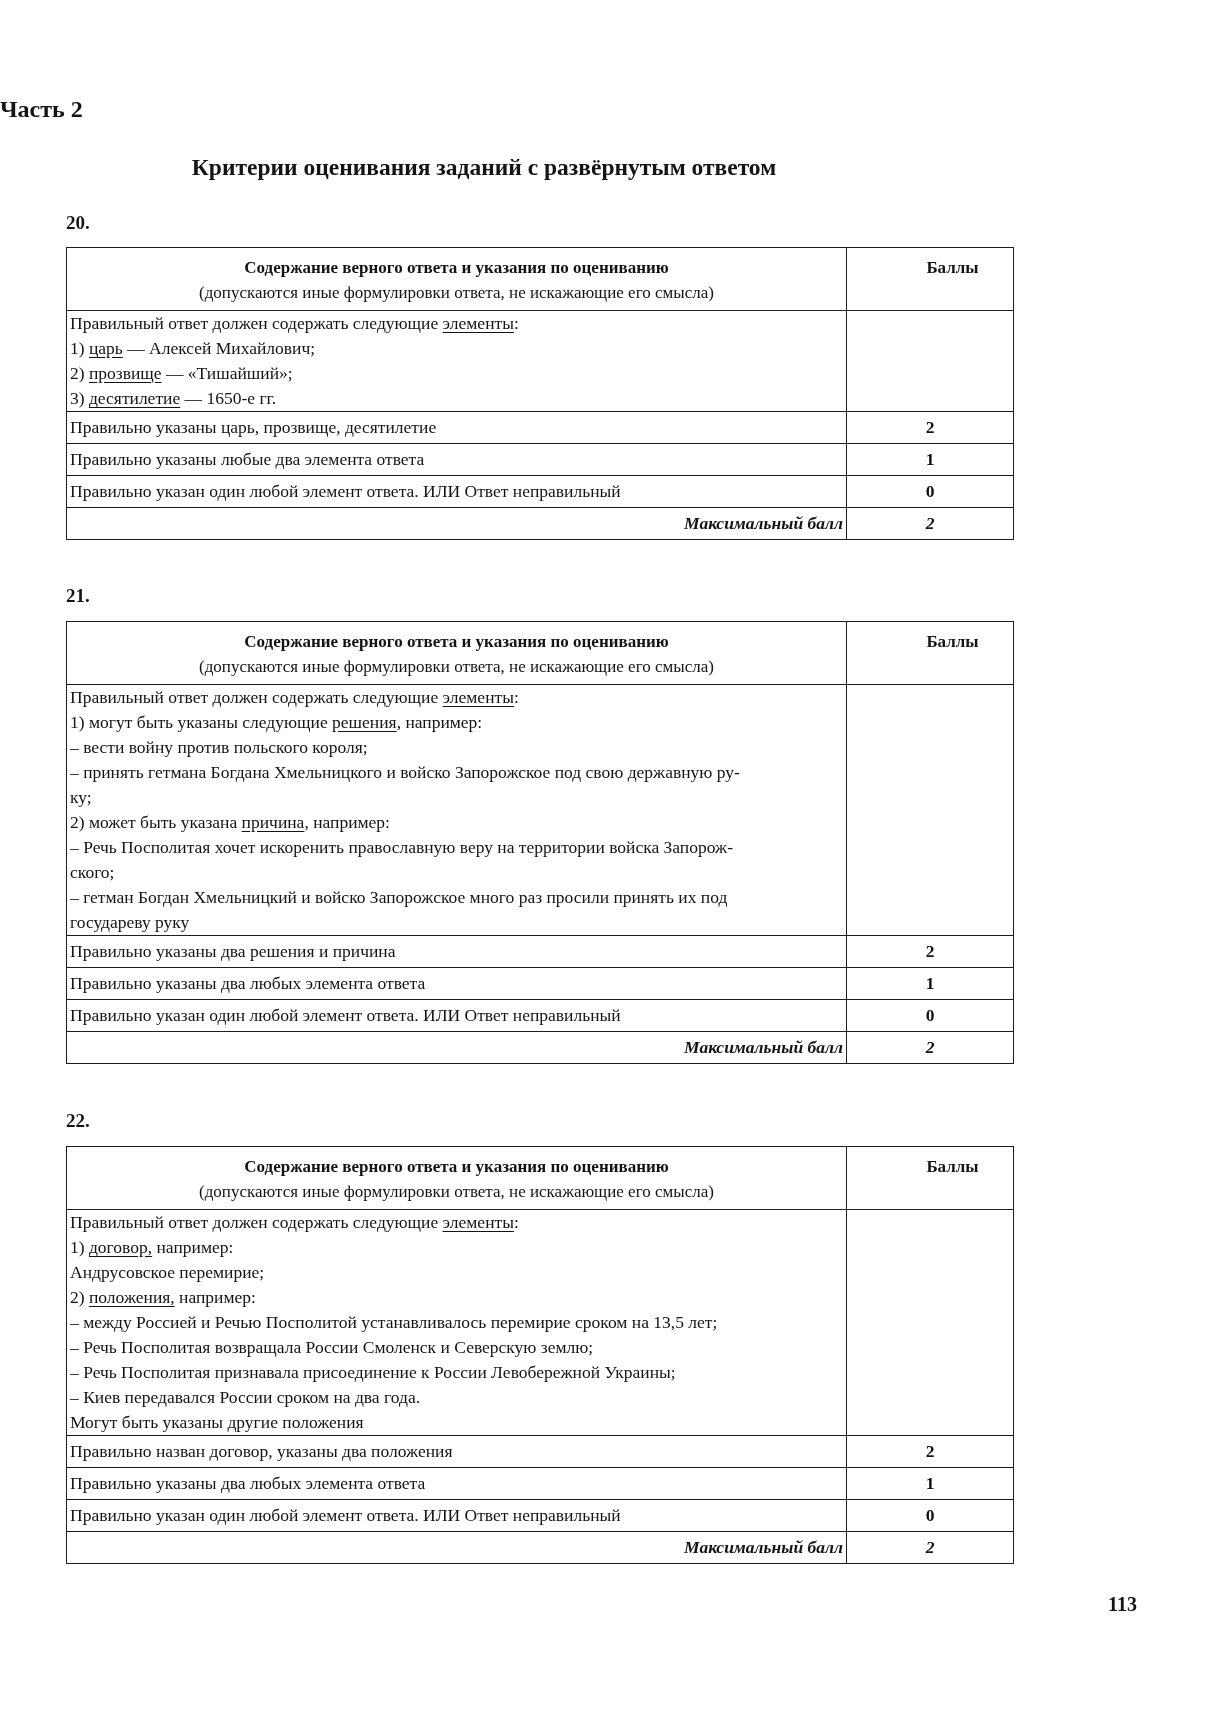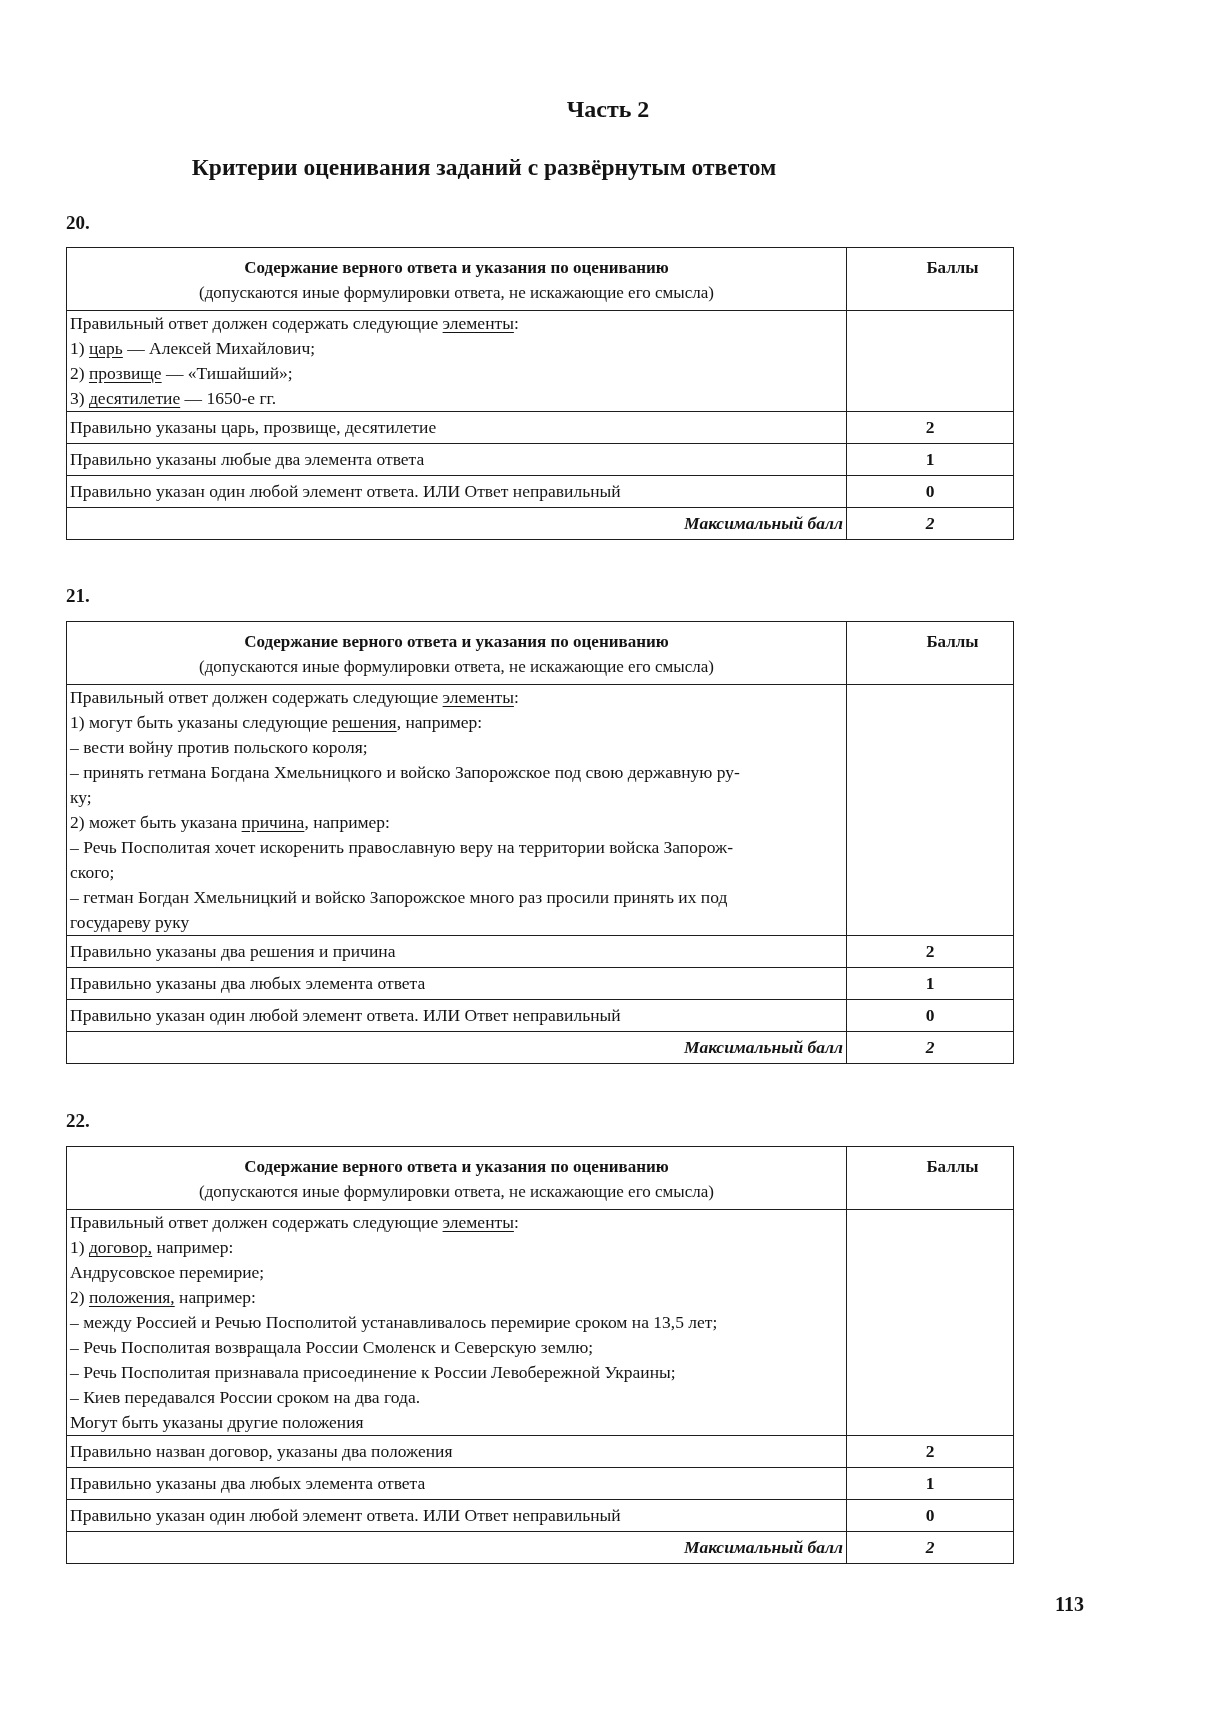--- a/index.html
+++ b/index.html
@@ -3,21 +3,21 @@
   <meta charset="utf-8">
   <style>
     html, body { margin: 0; padding: 0; background: #ffffff; }
     body {
       width: 1216px; height: 1712px; position: relative; overflow: hidden;
       font-family: "Liberation Serif", "DejaVu Serif", serif;
       color: #141414;
     }
     .part-title {
       position: absolute; left: 0; width: 1216px; top: 96px;
-      text-align: center; font-weight: bold; font-size: 24px;
+      text-align: left; font-weight: bold; font-size: 24px;
     }
     .doc-title {
       position: absolute; left: 0; width: 968px; top: 154px; padding-left: 0;
       text-align: center; font-weight: bold; font-size: 23.5px;
     }
     .section-label {
       position: absolute; left: 66px; font-weight: bold; font-size: 19px;
     }
     table.crit {
       position: absolute; left: 66px; width: 948px;
@@ -32,21 +32,21 @@
     table.crit th .sub { font-weight: normal; display: block; }
     table.crit th.score-head { width: 115px; text-align: center; padding-left: 48px; }
     td.score { text-align: center; font-weight: bold; width: 115px; }
     td.content-cell { padding-top: 6px; padding-bottom: 2px; margin-top: 20px; }
     td.crit-text { height: 30px; line-height: 31px; }
     td.max-label { text-align: right; font-style: italic; font-weight: bold; }
     td.max-val { text-align: center; font-style: italic; font-weight: bold; }
     .line { display: block; }
     u { text-decoration: underline; text-underline-offset: 3px; }
     .page-number {
-      position: absolute; left: 1055px; top: 1593px; font-weight: bold; font-size: 20px;
+      position: absolute; left: 1108px; top: 1593px; font-weight: bold; font-size: 20px;
     }
   </style>
 </head>
 <body>
 
 <div class="part-title">Часть 2</div>
 <div class="doc-title">Критерии оценивания заданий с развёрнутым ответом</div>
 
 <div class="section-label" style="top:212px;text-align:right;">20.</div>
 <table class="crit" style="top:247px;">

